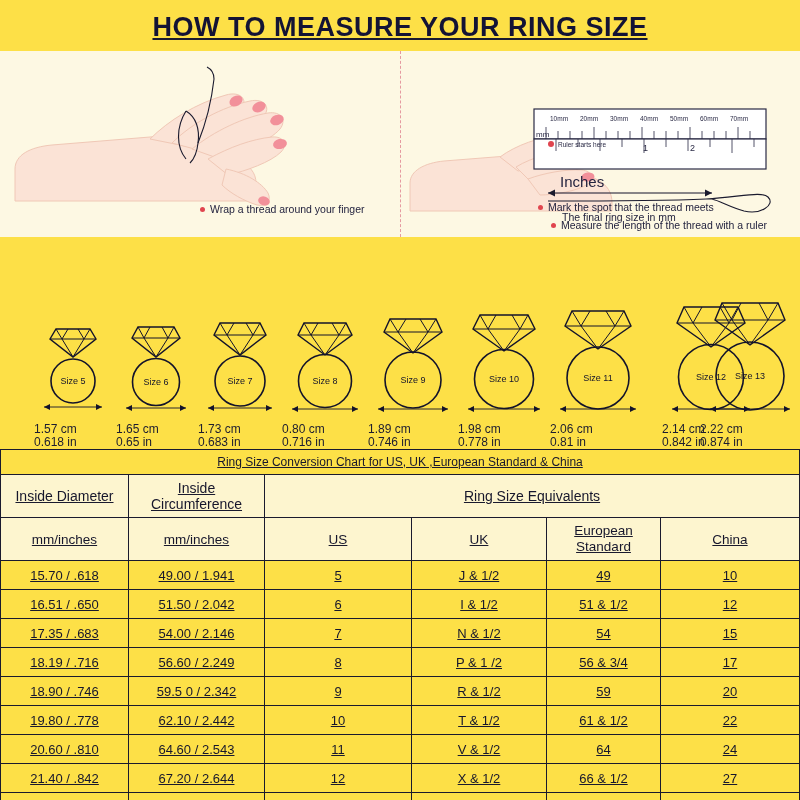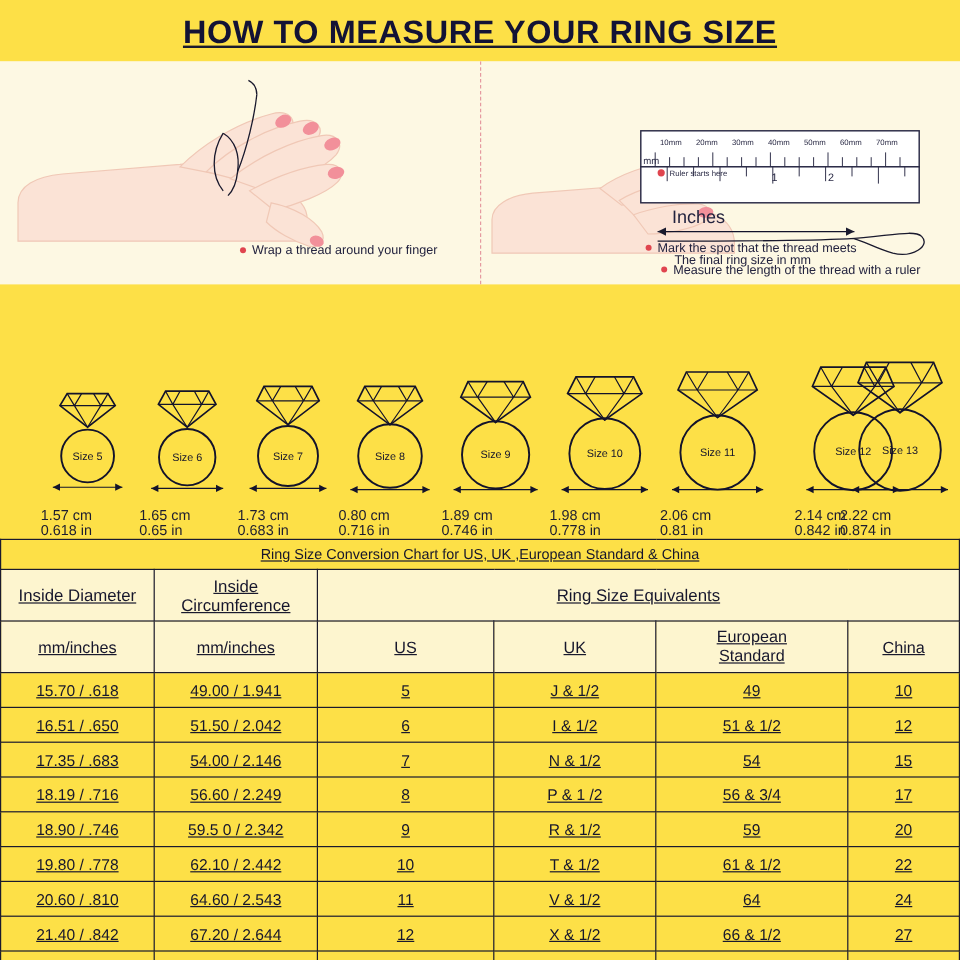--- a/index.html
+++ b/index.html
@@ -389,21 +389,21 @@
         <div>Inside</div>
         <div>Circumference</div>
       </td>
       <td colspan="4">Ring Size Equivalents</td>
     </tr>
     <tr class="hdr2 hdr-yellow">
       <td>mm/inches</td>
       <td>mm/inches</td>
       <td style="width:147px;">US</td>
       <td style="width:135px;">UK</td>
-      <td style="width:160px;" class="two-line">
+      <td style="width:114px;" class="two-line">
         <div>European</div>
         <div>Standard</div>
       </td>
       <td>China</td>
     </tr>
 
     <tr class="data-row">
       <td>15.70 / .618</td>
       <td>49.00 / 1.941</td>
       <td>5</td>

